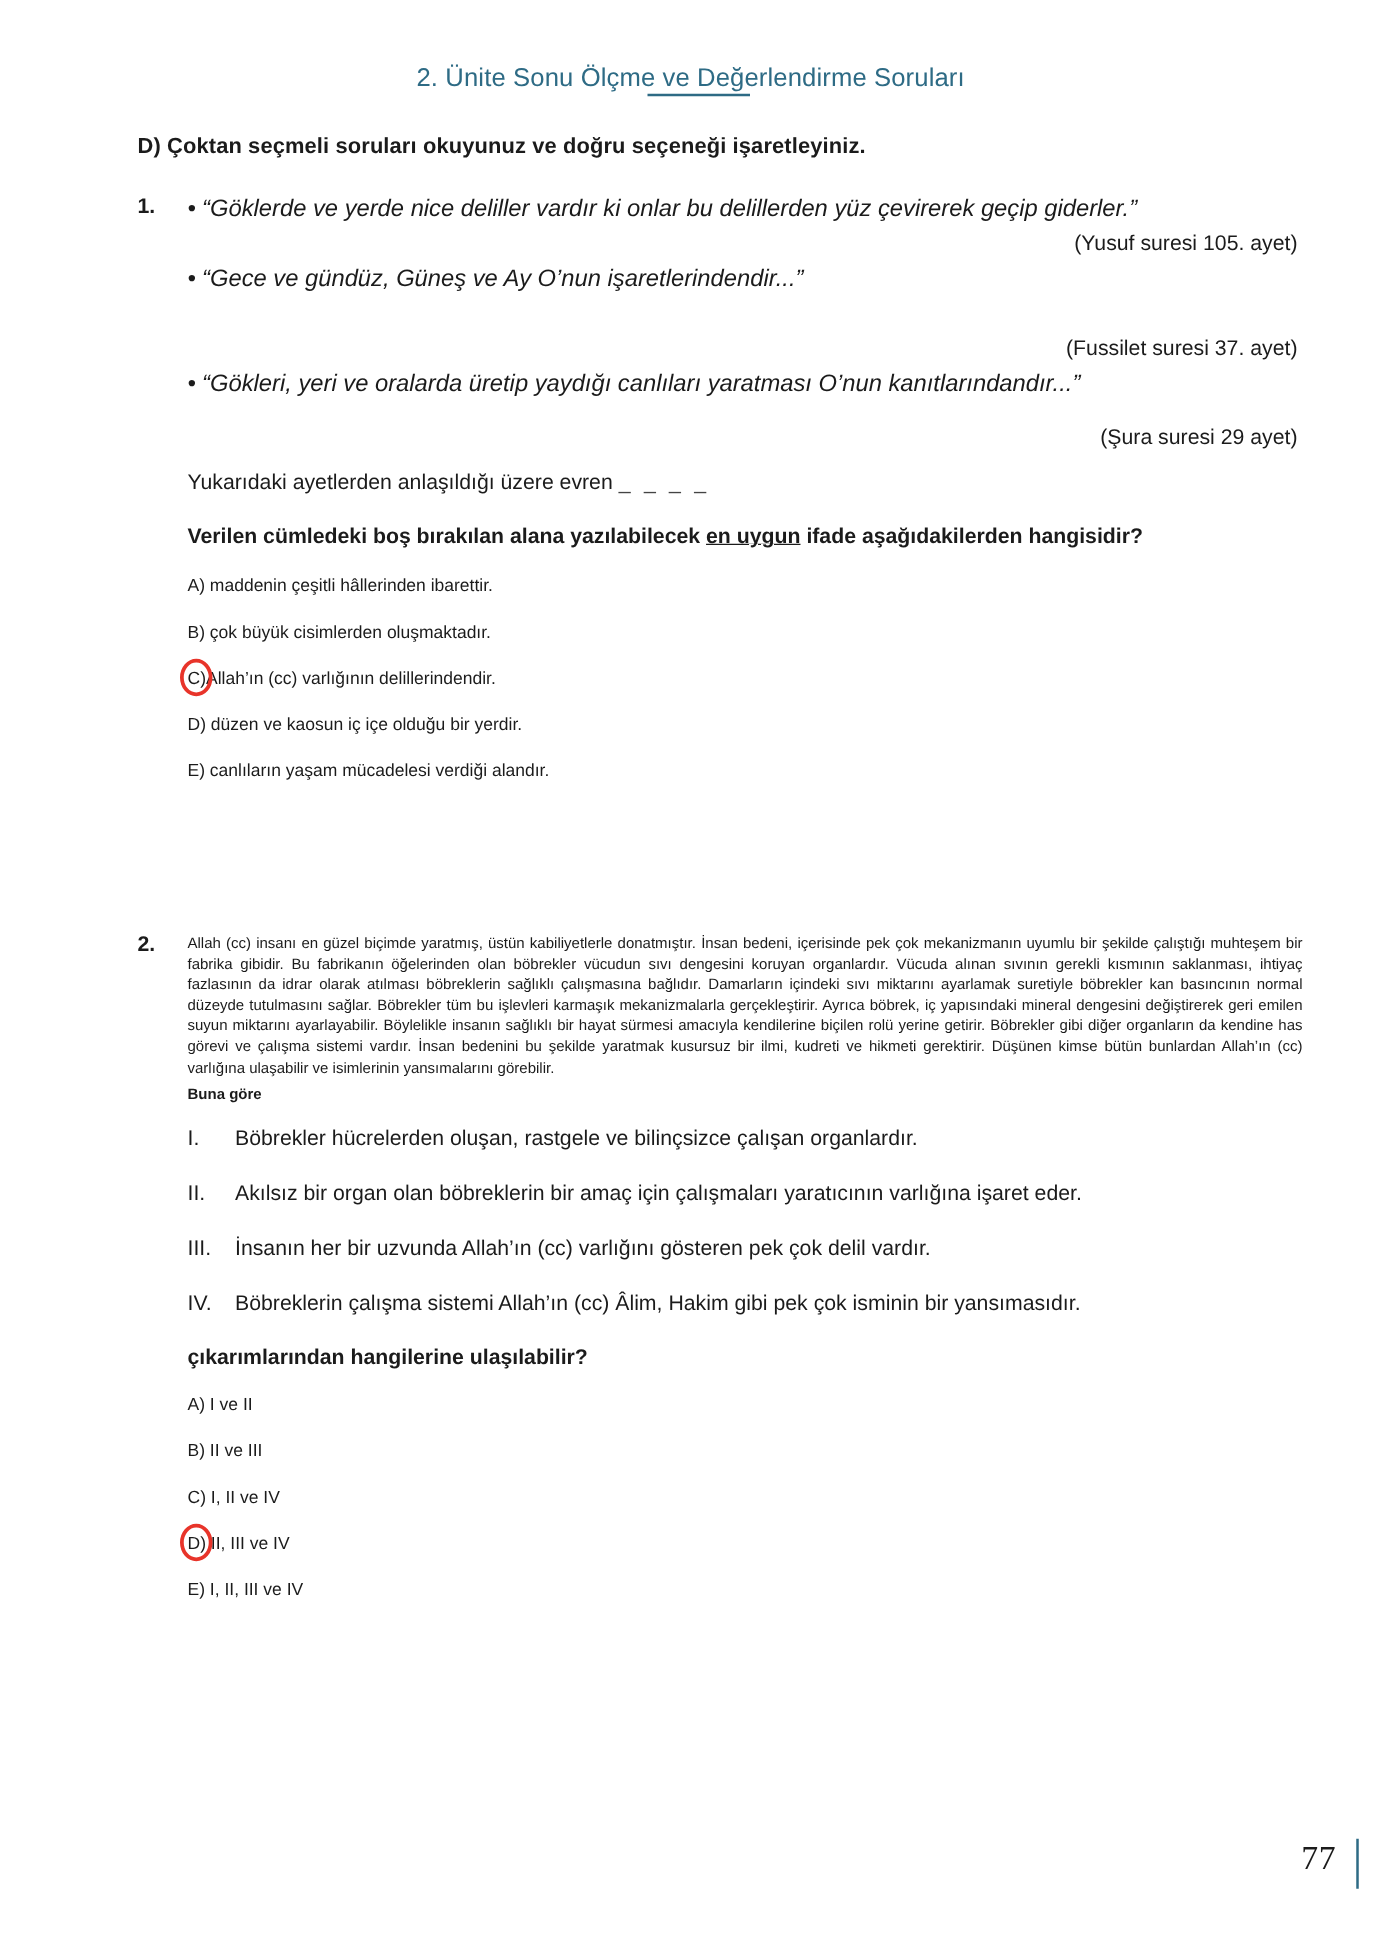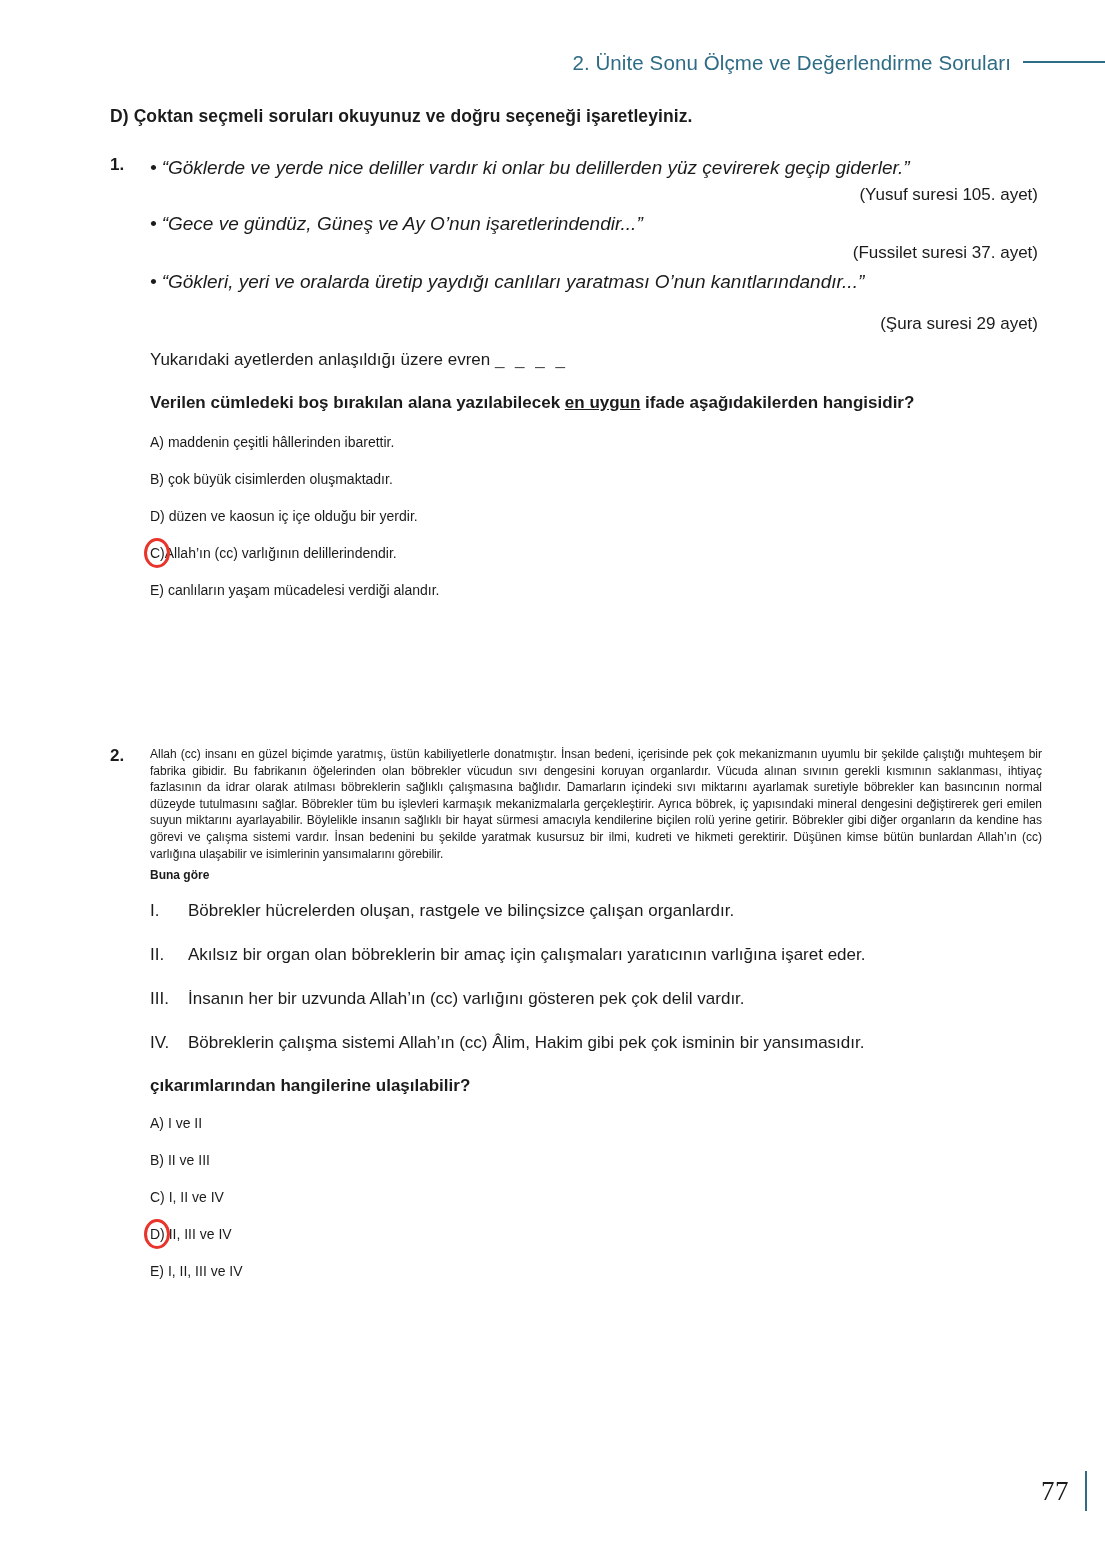--- a/index.html
+++ b/index.html
@@ -27,20 +27,21 @@
   
   .header {
     position: absolute;
     top: 46px;
     right: 0;
     left: 0;
     height: 34px;
     display: flex;
     align-items: center;
     justify-content: flex-end;
+    flex-direction: column;
   }
   .header-title {
     font-size: 20.5px;
     color: #2e6b85;
     letter-spacing: 0.1px;
     white-space: nowrap;
   }
   .header-rule {
     display: inline-block;
     width: 82px;
@@ -193,21 +194,21 @@
     margin-left: 40px;
     margin-top: 18px;
   }
 
   
   .footer {
     position: absolute;
     right: 0;
     bottom: 48px;
     display: flex;
-    align-items: center;
+    align-items: flex-start;
     justify-content: flex-end;
   }
   .page-number {
     font-family: "Liberation Serif", serif;
     font-size: 27px;
     color: #1b1b1b;
     margin-right: 16px;
     letter-spacing: 0.5px;
   }
   .footer-rule {
@@ -233,34 +234,34 @@
     <div class="section-heading">D) Çoktan seçmeli soruları okuyunuz ve doğru seçeneği işaretleyiniz.</div>
 
     <div class="question">
       <div class="q-num">1.</div>
       <div class="q-body">
 
         <div class="verse-line"><span class="verse-bullet">•</span><span>“Göklerde ve yerde nice deliller vardır ki onlar bu delillerden yüz çevirerek geçip giderler.”</span></div>
         <div class="citation">(Yusuf suresi 105. ayet)</div>
 
         <div class="verse-line"><span class="verse-bullet">•</span><span>“Gece ve gündüz, Güneş ve Ay O’nun işaretlerindendir...”</span></div>
-        <div class="citation" style="margin-top:6px">(Fussilet suresi 37. ayet)</div>
+        <div class="citation" style="margin-top:32px">(Fussilet suresi 37. ayet)</div>
 
         <div class="verse-line"><span class="verse-bullet">•</span><span>“Gökleri, yeri ve oralarda üretip yaydığı canlıları yaratması O’nun kanıtlarındandır...”</span></div>
         <div class="citation" style="margin-top:18px">(Şura suresi 29 ayet)</div>
 
         <div class="stem"><span>Yukarıdaki ayetlerden anlaşıldığı üzere evren </span><span class="blank-marks">_ _ _ _</span></div>
 
         <div class="stem-bold"><span>Verilen cümledeki boş bırakılan alana yazılabilecek </span><span class="u">en uygun</span><span> ifade aşağıdakilerden hangisidir?</span></div>
 
         <div class="options">
           <div class="option"><span class="option-letter">A)</span> <span>maddenin çeşitli hâllerinden ibarettir.</span></div>
           <div class="option"><span class="option-letter">B)</span> <span>çok büyük cisimlerden oluşmaktadır.</span></div>
+          <div class="option"><span class="option-letter circled">C)</span><span>Allah’ın (cc) varlığının delillerindendir.</span></div>
           <div class="option"><span class="option-letter">D)</span> <span>düzen ve kaosun iç içe olduğu bir yerdir.</span></div>
-          <div class="option"><span class="option-letter circled">C)</span><span>Allah’ın (cc) varlığının delillerindendir.</span></div>
           <div class="option"><span class="option-letter">E)</span> <span>canlıların yaşam mücadelesi verdiği alandır.</span></div>
         </div>
 
       </div>
     </div>
   </div>
 
   <div class="q2-wrap question">
     <div class="q-num">2.</div>
 

